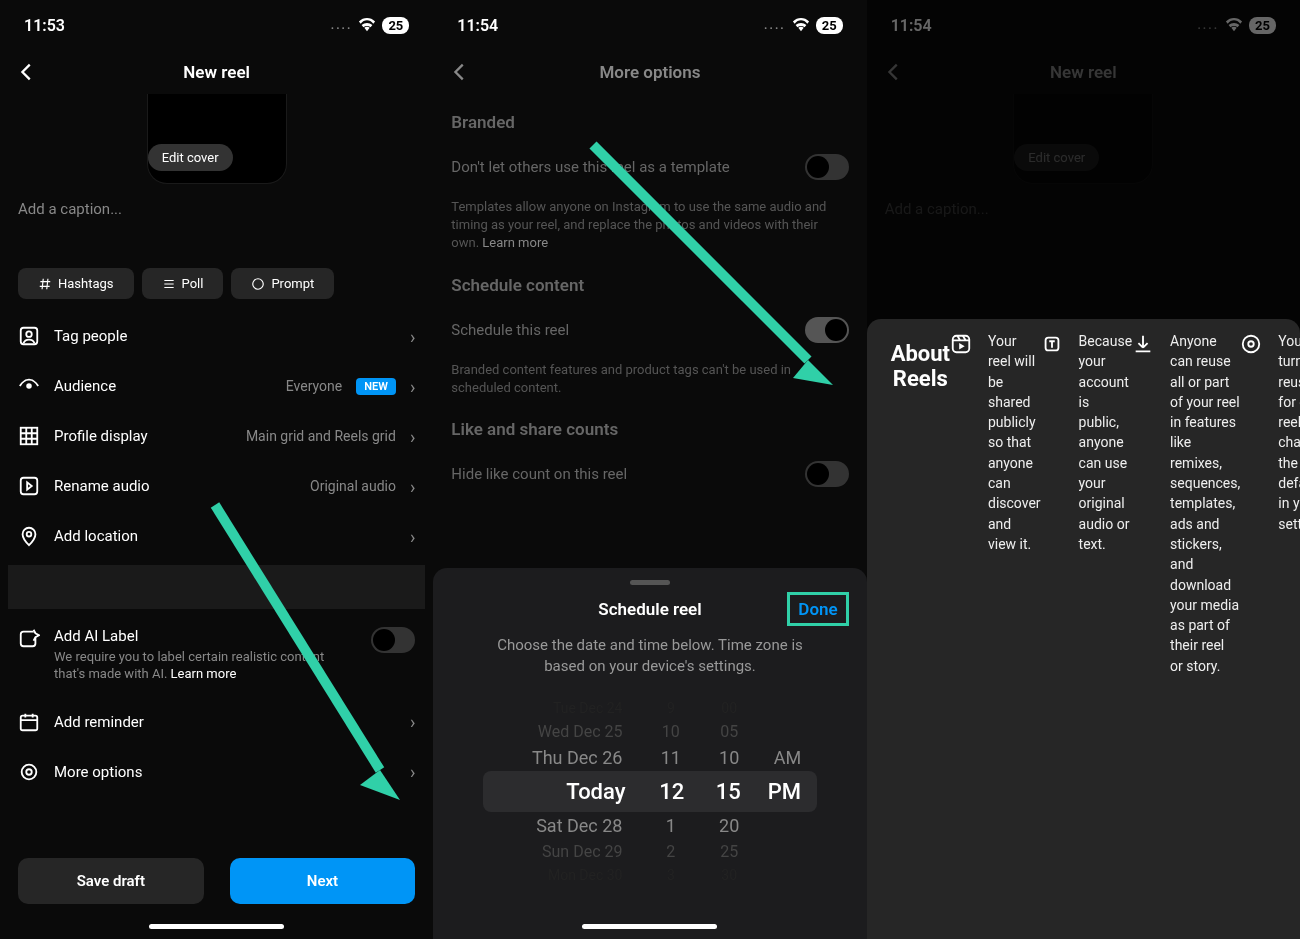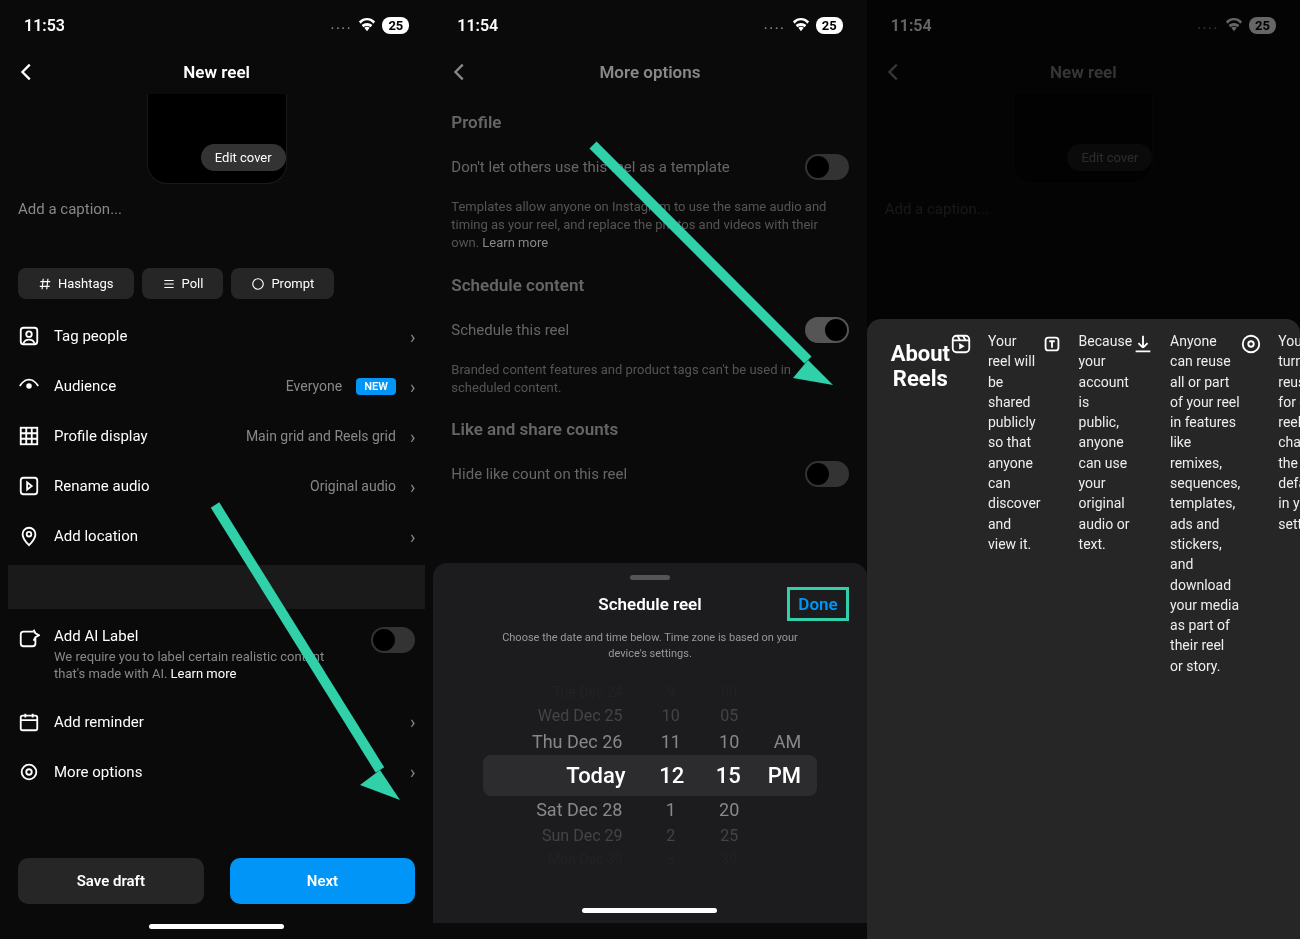--- a/index.html
+++ b/index.html
@@ -8,21 +8,21 @@
 .status-bar{height:50px;display:flex;align-items:center;justify-content:space-between;padding:0 24px;font-size:16px;font-weight:600}
 .status-right{display:flex;align-items:center;gap:6px}
 .dots{letter-spacing:2px;color:#888;font-size:12px}
 .wifi-icon{width:18px;height:14px}
 .battery{background:#fff;color:#000;border-radius:8px;padding:1px 6px;font-size:13px;font-weight:700}
 .header{height:44px;display:flex;align-items:center;padding:0 16px;position:relative}
 .back{width:24px;height:24px;display:flex;align-items:center}
 .header-title{position:absolute;left:50%;transform:translateX(-50%);font-size:17px;font-weight:600}
 .header-title.dim{color:#888}
 .cover-area{display:flex;justify-content:center;padding:0 0 16px}
-.cover{width:140px;height:90px;background:#000;border-radius:0 0 20px 20px;border:1px solid #1a1a1a;border-top:none;display:flex;align-items:flex-end;justify-content:flex-end;padding-bottom:12px}
+.cover{width:140px;height:90px;background:#000;border-radius:0 0 20px 20px;border:1px solid #1a1a1a;border-top:none;display:flex;align-items:flex-end;justify-content:flex-start;padding-bottom:12px}
 .edit-cover{background:#333;color:#fff;border-radius:14px;padding:6px 14px;font-size:13px}
 .caption{padding:0 18px 50px;color:#888;font-size:15px}
 .chips{display:flex;gap:8px;padding:0 18px 12px}
 .chip{background:#262626;border-radius:8px;padding:8px 20px;font-size:13px;display:flex;align-items:center;gap:6px}
 .row{display:flex;align-items:center;padding:14px 18px;gap:14px}
 .row-icon{width:22px;height:22px;flex-shrink:0}
 .row-label{flex:1;font-size:15px}
 .row-value{color:#888;font-size:14px}
 .badge-new{background:#0095f6;color:#fff;border-radius:4px;padding:2px 8px;font-size:11px;font-weight:600}
 .chevron{color:#888;font-size:18px}
@@ -33,27 +33,27 @@
 .toggle.on::after{left:20px}
 .section-title{padding:18px 18px 8px;font-size:17px;font-weight:600;color:#ccc}
 .section-title.dim{color:#666}
 .section-text{padding:4px 18px;font-size:13px;color:#555;line-height:1.4}
 .dimtext{color:#666}
 .buttons{display:flex;gap:26px;padding:12px 18px;margin-top:auto}
 .btn{flex:1;border-radius:10px;padding:14px;font-size:15px;font-weight:600;text-align:center}
 .btn-gray{background:#262626;color:#fff}
 .btn-blue{background:#0095f6;color:#fff}
 .home-ind{width:135px;height:5px;background:#fff;border-radius:3px;margin:8px auto 10px}
-.sheet{position:absolute;bottom:16px;left:0;right:0;background:#1c1c1e;border-radius:14px 14px 0 0;padding:12px 0 0}
+.sheet{position:absolute;bottom:0;left:0;right:0;background:#1c1c1e;border-radius:14px 14px 0 0;padding:12px 0 0}
 .grabber{width:40px;height:5px;background:#555;border-radius:3px;margin:0 auto 14px}
 .sheet-header{display:flex;align-items:center;justify-content:center;position:relative;padding:0 18px 10px}
 .sheet-title{font-size:17px;font-weight:600}
 .done{position:absolute;right:18px;padding:4px 8px;border:3px solid #30d0a8}
 .done span{color:#0095f6;font-weight:600;font-size:17px}
-.sheet-desc{text-align:center;padding:6px 60px 20px;color:#999;font-size:11px;line-height:1.4}
+.sheet-desc{text-align:center;padding:6px 60px 20px;color:#999;font-size:15px;line-height:1.4}
 .picker{padding:0 50px 30px}
 .picker-row{display:flex;justify-content:space-around;align-items:center;padding:3px 0;font-size:19px}
 .picker-row.dim0{color:#222;font-size:14px}
 .picker-row.dim1{color:#444;font-size:16px}
 .picker-row.dim2{color:#888;font-size:18px}
 .picker-row.sel{color:#fff;font-size:22px;font-weight:500;background:#2c2c2e;border-radius:8px;padding:8px 4px}
 .picker-col{display:inline-block}
 .picker-col.day{width:140px;text-align:right;padding-right:10px}
 .picker-col.h{width:40px;text-align:center}
 .picker-col.m{width:40px;text-align:center}
@@ -219,21 +219,21 @@
     </div>
   </div>
   <div class="header">
     <div class="back">
         <svg viewBox="0 0 24 24" width="22" height="22">
           <path stroke="#888" stroke-width="2.5" fill="none" d="M15 4l-8 8 8 8"></path>
         </svg>
       </div>
     <div class="header-title dim">More options</div>
   </div>
-  <div class="section-title dim">Profile</div>
+  <div class="section-title dim">Branded</div>
   <div class="row">
     <div class="row-label dimtext">Don't let others use this reel as a template</div>
     <div class="toggle"></div>
   </div>
   <div class="section-text"><span>Templates allow anyone on Instagram to use the same audio and timing as your reel, and replace the photos and videos with their own. </span><span style="color:#888">Learn more</span></div>
 
   <div class="section-title dim">Schedule content</div>
   <div class="row">
     <div class="row-label dimtext">Schedule this reel</div>
     <div class="toggle on" style="background:#555"></div>

